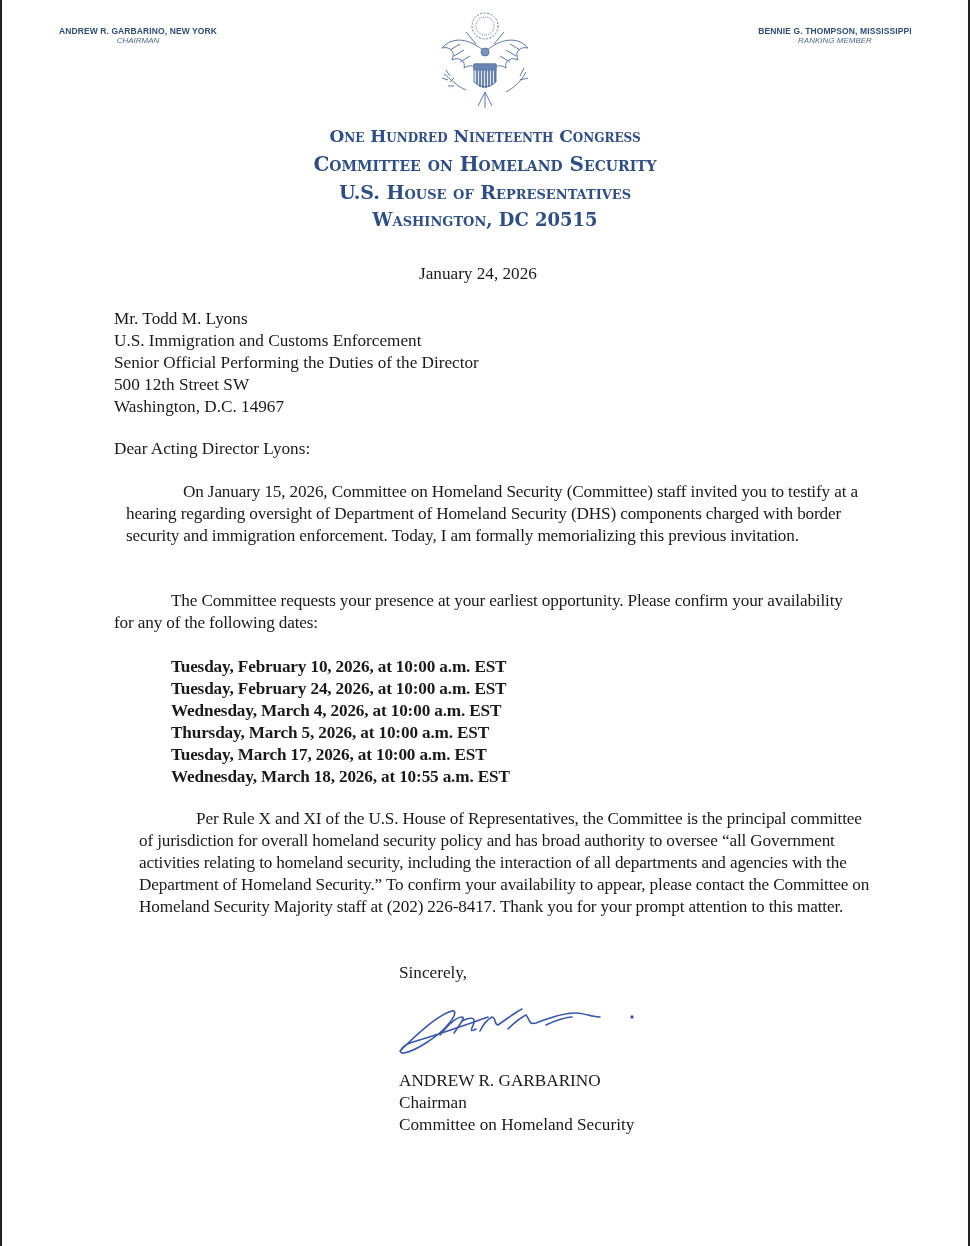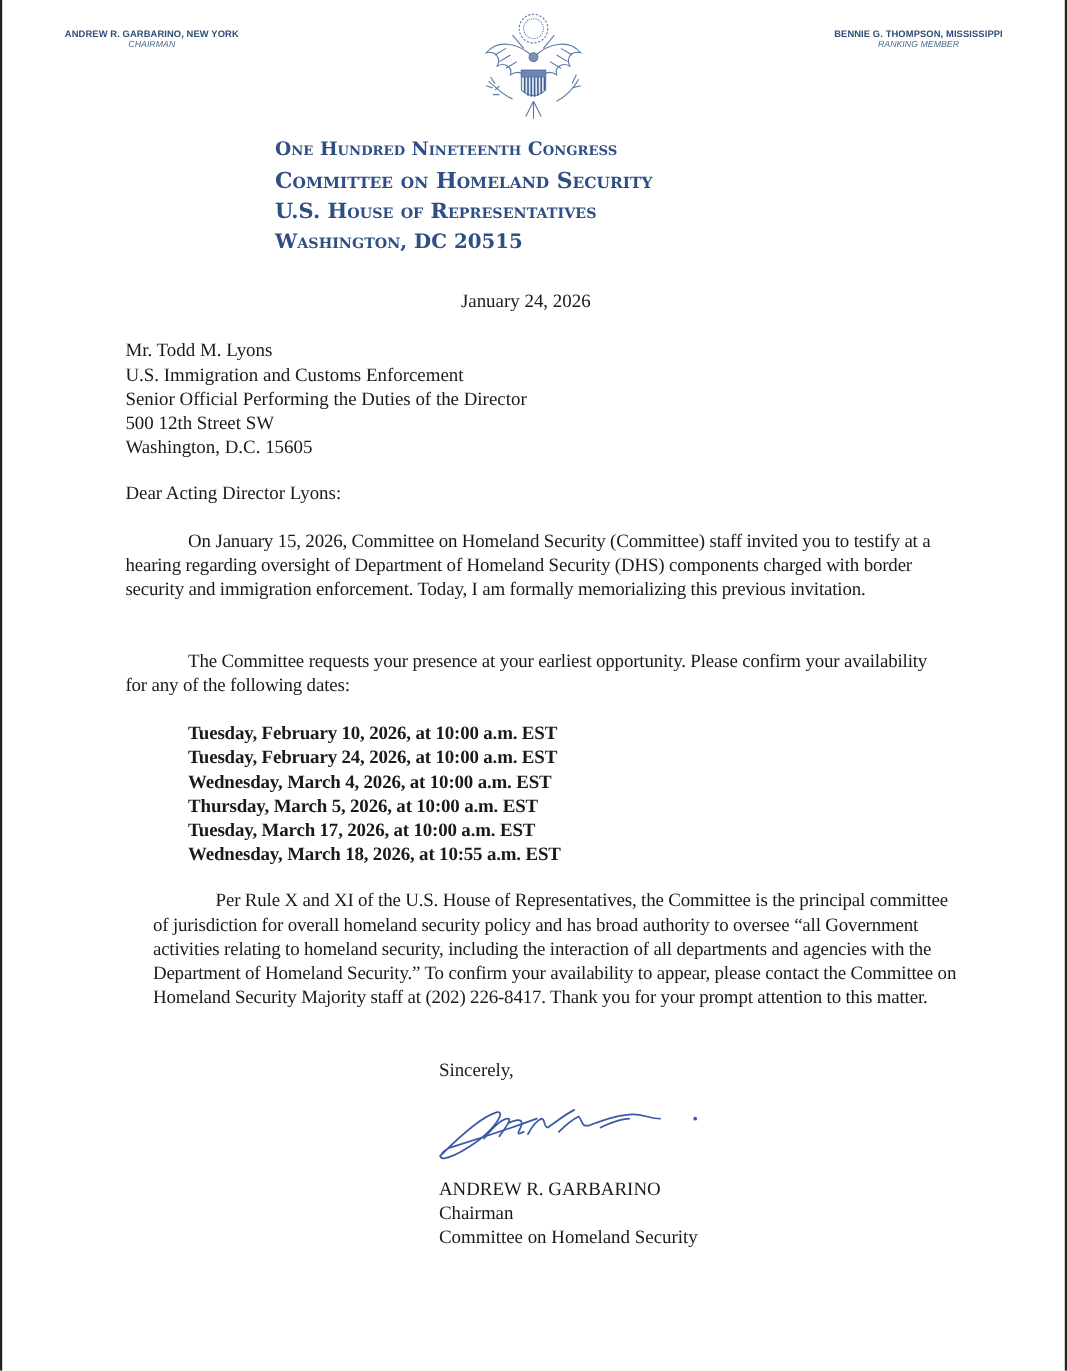--- a/index.html
+++ b/index.html
@@ -12,33 +12,33 @@
     .edge-right { position: absolute; left: 968px; top: 0; width: 2px; height: 1246px; background: #222; }
 
     .hdr-member { position: absolute; top: 12px; text-align: center; font-family: "Liberation Sans", "DejaVu Sans", sans-serif; }
     .hdr-member .name { font-weight: bold; font-size: 8.5px; color: #2e4e78; letter-spacing: 0.1px; white-space: nowrap; margin-top: 14px; }
     .hdr-member .role { font-style: italic; font-size: 8px; color: #4e6c92; margin-top: 0px; }
     .hdr-left { left: 51px; width: 174px; }
     .hdr-right { left: 749px; width: 172px; }
 
     .seal { position: absolute; left: 430px; top: 8px; width: 112px; height: 104px; }
 
-    .letterhead { position: absolute; left: 250px; top: 122px; width: 470px; text-align: left; color: #2e4e84; font-family: "DejaVu Serif", "Liberation Serif", serif; font-weight: bold; }
+    .letterhead { position: absolute; left: 250px; top: 122px; width: 470px; text-align: center; color: #2e4e84; font-family: "DejaVu Serif", "Liberation Serif", serif; font-weight: bold; }
     .letterhead .lh1 { font-size: 17px; line-height: 28px; font-variant: small-caps; }
     .letterhead .lh2 { font-size: 20px; line-height: 28px; font-variant: small-caps; }
     .letterhead .lh3 { font-size: 19px; line-height: 28px; font-variant: small-caps; }
     .letterhead .lh4 { font-size: 18px; line-height: 28px; font-variant: small-caps; }
 
     .text { position: absolute; font-size: 17.2px; line-height: 22px; color: #1a1a1a; white-space: nowrap; }
     .date { left: 419px; top: 263px; }
     .addr { left: 114px; top: 308px; }
     .salut { left: 114px; top: 438px; }
     .para { left: 114px; width: 740px; white-space: normal; text-align: left; }
     .para .indent { display: inline-block; width: 57px; }
-    .p1 { top: 481px; letter-spacing: -0.15px; }
+    .p1 { top: 481px; letter-spacing: -0.15px; margin-left: 12px; }
     .p2 { top: 590px; letter-spacing: -0.15px; }
     .dates { left: 171px; top: 656px; letter-spacing: -0.15px; font-weight: bold; }
     .p3 { top: 808px; letter-spacing: -0.15px; margin-left: 25px; }
     .closing { left: 399px; top: 962px; }
     .sig { position: absolute; left: 396px; top: 995px; width: 250px; height: 65px; }
     .signer { left: 399px; top: 1070px; }
 
     .line { display: block; }
   </style>
 </head>
@@ -82,21 +82,21 @@
   <div class="lh4">Washington, DC 20515</div>
 </div>
 
 <div class="text date">January 24, 2026</div>
 
 <div class="text addr">
   <span class="line">Mr. Todd M. Lyons</span>
   <span class="line">U.S. Immigration and Customs Enforcement</span>
   <span class="line">Senior Official Performing the Duties of the Director</span>
   <span class="line">500 12th Street SW</span>
-  <span class="line">Washington, D.C. 15605</span>
+  <span class="line">Washington, D.C. 14967</span>
 </div>
 
 <div class="text salut">Dear Acting Director Lyons:</div>
 
 <div class="text para p1"><span class="indent"></span><span>On January 15, 2026, Committee on Homeland Security (Committee) staff invited you to testify at a hearing regarding oversight of Department of Homeland Security (DHS) components charged with border security and immigration enforcement. Today, I am formally memorializing this previous invitation.</span></div>
 
 <div class="text para p2"><span class="indent"></span><span>The Committee requests your presence at your earliest opportunity. Please confirm your availability for any of the following dates:</span></div>
 
 <div class="text dates">
   <span class="line">Tuesday, February 10, 2026, at 10:00 a.m. EST</span>

